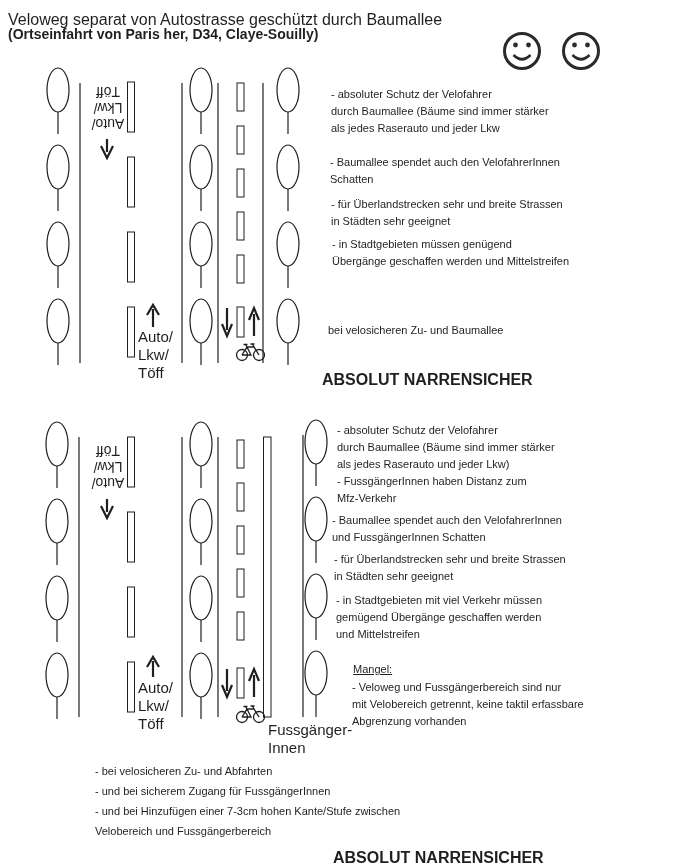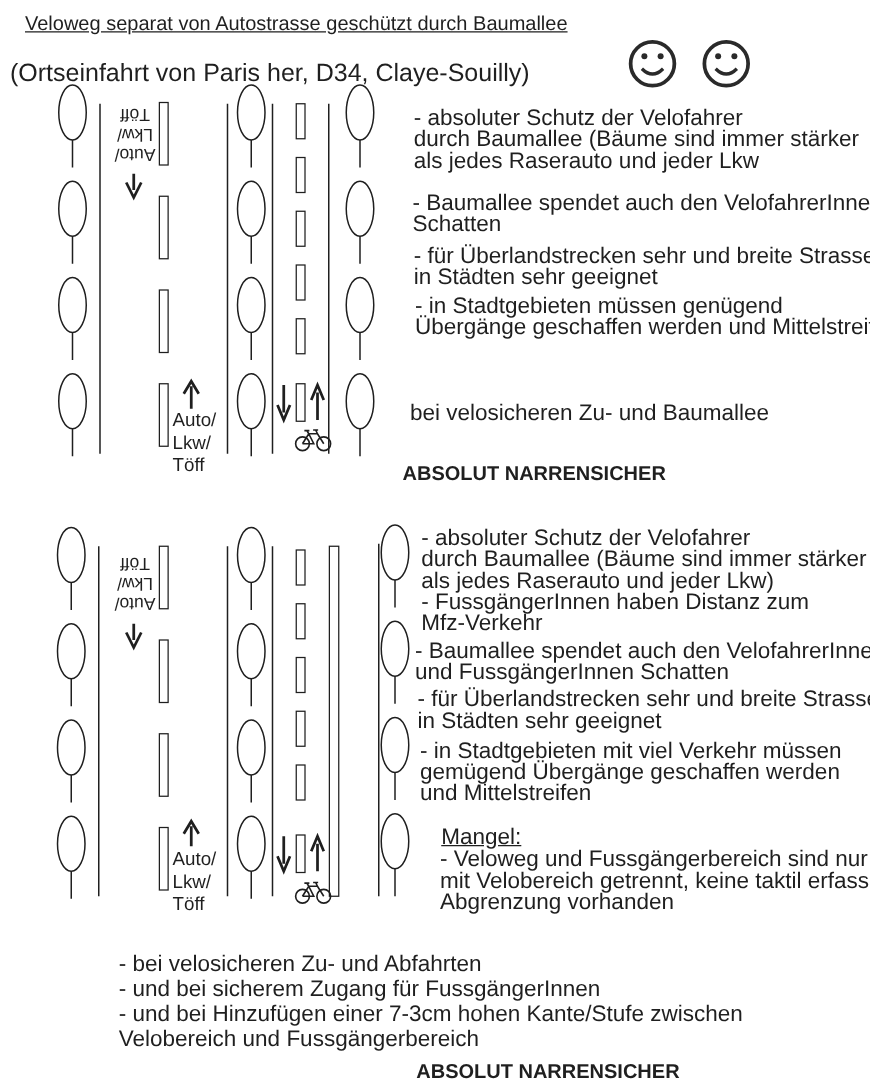--- a/index.html
+++ b/index.html
@@ -2,23 +2,23 @@
 <html><head>
 <meta charset="utf-8">
 <style>
   html,body { margin:0; padding:0; }
   body {
     width:696px; height:866px; position:relative; overflow:hidden;
     background:#ffffff; color:#1f1f1f;
     font-family:"Liberation Sans", sans-serif;
   }
   .abs { position:absolute; }
-  .txt { position:absolute; white-space:pre; font-size:18px; line-height:17px; color:#1f1f1f; }
-  .title { position:absolute; left:8px; top:11px; font-size:16px; text-decoration:underline; white-space:pre;margin-left:12px; }
-  .subtitle { position:absolute; left:8px; top:48px; font-size:20px; white-space:pre; }
+  .txt { position:absolute; white-space:pre; font-size:11px; line-height:17px; color:#1f1f1f; }
+  .title { position:absolute; left:8px; top:11px; font-size:16px; white-space:pre; }
+  .subtitle { position:absolute; left:8px; top:26px; font-size:14px; white-space:pre;font-weight:bold; }
   .verdict { position:absolute; white-space:pre; font-weight:bold; font-size:16px; color:#1f1f1f;margin-top:20px; }
   .footer-block { line-height:20px; }
   .diagram { position:absolute; }
   .diagram svg { position:absolute; left:0; top:0; }
   .lane-label { position:absolute; white-space:pre; font-size:14px; line-height:16px; }
   .lane-label.up { font-size:15px; line-height:18px; }
   .rot { transform:rotate(180deg); text-align:center; }
   .ped-label { position:absolute; white-space:pre; font-size:15px; line-height:18px; }
   .underline { text-decoration:underline; }
   svg * { vector-effect:none; }
@@ -186,20 +186,22 @@
         <circle cx="24" cy="15" r="5.5"></circle>
       <path d="M7 15 L12 7 H19 L24 15 M12 7 L16 15 H7 M19 7 L17.5 4 M15.5 4 H19.5 M12 7 L10.5 4.5 M8.5 4.5 H12.5"></path>
     </g>
   </svg>
   <div class="lane-label rot" style="left:58px;top:28px;width:40px">Auto/
 Lkw/
 Töff</div>
   <div class="lane-label up" style="left:108px;top:264px">Auto/
 Lkw/
 Töff</div>
+  <div class="ped-label" style="left:238px;top:306px">Fussgänger-
+Innen</div>
 </div>
 
 <div class="txt" style="left:337px;top:422px">- absoluter Schutz der Velofahrer
 durch Baumallee (Bäume sind immer stärker
 als jedes Raserauto und jeder Lkw)
 - FussgängerInnen haben Distanz zum
 Mfz-Verkehr</div>
 <div class="txt" style="left:332px;top:512px">- Baumallee spendet auch den VelofahrerInnen
 und FussgängerInnen Schatten</div>
 <div class="txt" style="left:334px;top:551px">- für Überlandstrecken sehr und breite Strassen

